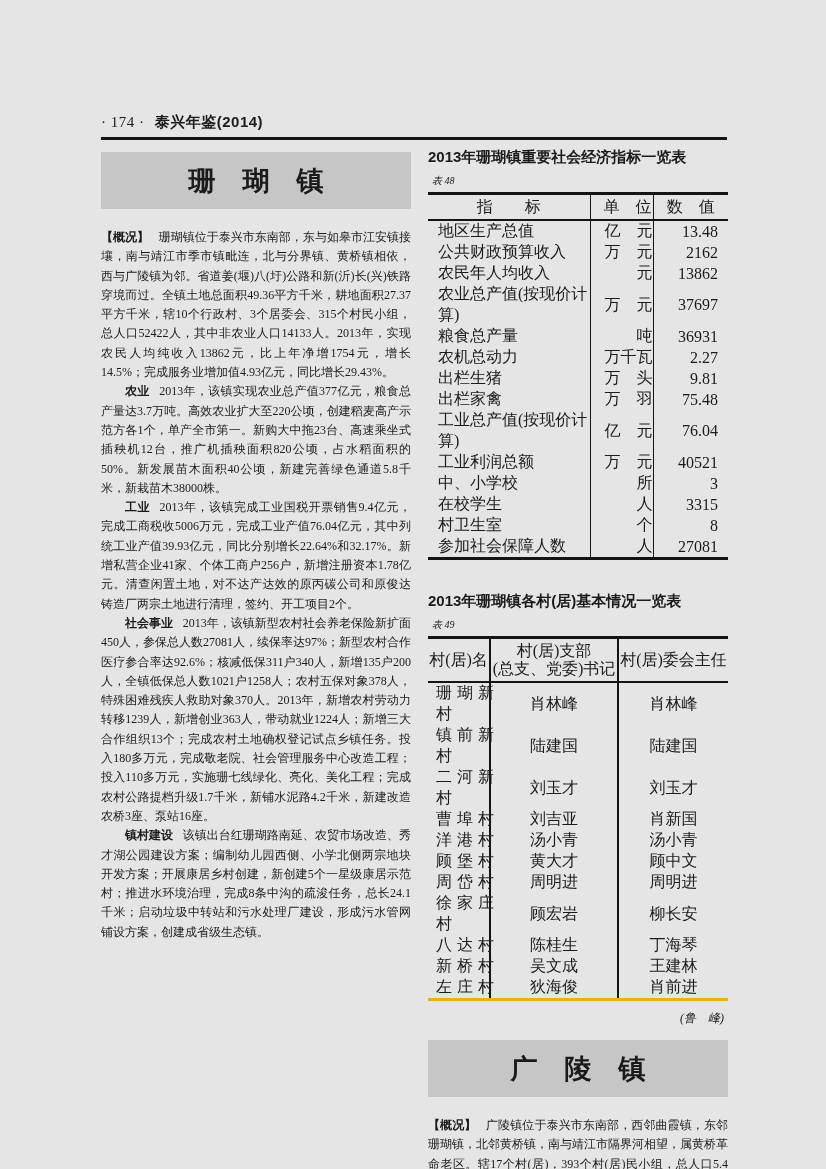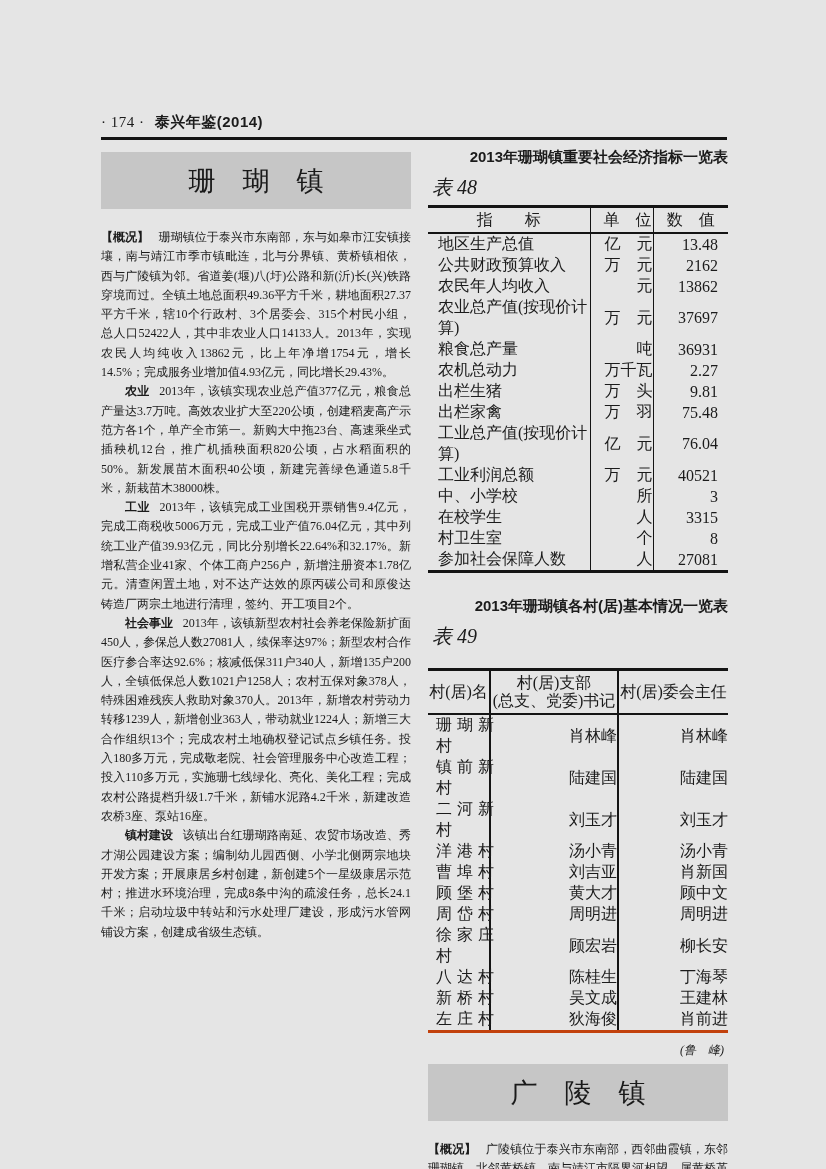--- a/index.html
+++ b/index.html
@@ -9,46 +9,46 @@
   .page-header{position:absolute;left:101px;top:113px;width:626px;font-size:15px;
         letter-spacing:.5px;white-space:nowrap;}
   .page-header .num{font-family:"Liberation Serif",serif;}
   .page-header .bookname{font-family:"Liberation Sans","DejaVu Sans",sans-serif;font-weight:bold;margin-left:6px;}
   .header-rule{position:absolute;left:101px;top:137px;width:626px;height:3px;background:#141414;}
   
   .col-left{position:absolute;left:101px;top:152px;width:310px;}
   .col-right{position:absolute;left:428px;top:148px;width:300px;}
   
   .section-box{height:57px;background:#c6c6c6;display:flex;align-items:center;justify-content:center;}
-  .section-box .stitle{font-family:"Liberation Sans","DejaVu Sans",sans-serif;font-weight:normal;
+  .section-box .stitle{font-family:"Liberation Sans","DejaVu Sans",sans-serif;font-weight:bold;
         font-size:27px;color:#1a1a1a;text-align:center;}
   
   .body-text{margin-top:19px;font-size:12px;line-height:19.3px;text-align:justify;}
   .body-text p{margin:0;text-indent:2em;}
   .body-text p.first{text-indent:0;}
   .plabel{font-family:"Liberation Sans","DejaVu Sans",sans-serif;font-weight:bold;margin-right:.8em;}
   
-  .tbl-caption{text-align:right;font-family:"Liberation Sans","DejaVu Sans",sans-serif;
+  .tbl-caption{text-align:left;font-family:"Liberation Sans","DejaVu Sans",sans-serif;
         font-weight:bold;font-size:15px;margin:0;}
-  .tbl-label{font-style:italic;font-size:20px;margin:7px 0 4px 4px;}
+  .tbl-label{font-style:italic;font-size:10px;margin:7px 0 4px 4px;}
   table{border-collapse:collapse;width:300px;table-layout:fixed;font-size:16px;color:#1b1b1b;}
   .t48{border-top:3px solid #141414;border-bottom:3px solid #141414;}
   .t48 th{border-bottom:2px solid #141414;font-weight:normal;height:22px;}
   .t48 td{height:19px;padding:0;}
   .t48 td.c2,.t48 th.c2{border-left:1.5px solid #141414;border-right:1.5px solid #141414;text-align:right;}
   .t48 td.c1{text-align:left;padding-left:10px;}
   .t48 td.c3{text-align:right;padding-right:10px;}
-  .t49{border-top:3px solid #141414;border-bottom:3px solid #c2410c;margin-top:18px;}
+  .t49{border-top:3px solid #141414;border-bottom:3px solid #eab308;margin-top:4px;}
   .t49 th{border-bottom:2px solid #141414;font-weight:normal;height:40px;line-height:18px;}
-  .t49 td{height:18.2px;text-align:right;padding:0;}
+  .t49 td{height:18.2px;text-align:center;padding:0;}
   .t49 td.c2,.t49 th.c2{border-left:2.5px solid #141414;border-right:2.5px solid #141414;}
   .t49 td.c1{text-align:left;padding-left:8px;}
   .vname{display:inline-block;width:58px;text-align-last:justify;text-align:justify;}
   .byline{text-align:right;font-style:italic;font-size:12px;margin:9px 4px 0 0;}
-  .gl-box{margin-top:5px;}
+  .gl-box{margin-top:13px;}
 </style>
 </head>
 <body>
 
 <div class="page">
 
   <div class="page-header">
     <span class="num">· 174 ·</span>
     <span class="bookname">泰兴年鉴(2014)</span>
   </div>
@@ -162,21 +162,21 @@
             <td class="c3">8</td>
           </tr>
         <tr>
             <td class="c1">参加社会保障人数</td>
             <td class="c2">人</td>
             <td class="c3">27081</td>
           </tr>
       </tbody>
     </table>
 
-    <p class="tbl-caption" style="margin-top:24px;">2013年珊瑚镇各村(居)基本情况一览表</p>
+    <p class="tbl-caption" style="margin-top:32px;">2013年珊瑚镇各村(居)基本情况一览表</p>
     <div class="tbl-label">表 49</div>
 
     <table class="t49">
       <colgroup>
           <col style="width:62px">
           <col style="width:128px">
           <col style="width:110px">
         </colgroup>
       <thead>
         <tr>
@@ -198,30 +198,30 @@
             <td class="c1"><span class="vname">镇前新村</span></td>
             <td class="c2">陆建国</td>
             <td class="c3">陆建国</td>
           </tr>
         <tr>
             <td class="c1"><span class="vname">二河新村</span></td>
             <td class="c2">刘玉才</td>
             <td class="c3">刘玉才</td>
           </tr>
         <tr>
+            <td class="c1"><span class="vname">曹 埠 村</span></td>
+            <td class="c2">刘吉亚</td>
+            <td class="c3">肖新国</td>
+          </tr>
+        <tr>
             <td class="c1"><span class="vname">洋 港 村</span></td>
             <td class="c2">汤小青</td>
             <td class="c3">汤小青</td>
           </tr>
         <tr>
-            <td class="c1"><span class="vname">曹 埠 村</span></td>
-            <td class="c2">刘吉亚</td>
-            <td class="c3">肖新国</td>
-          </tr>
-        <tr>
             <td class="c1"><span class="vname">顾 堡 村</span></td>
             <td class="c2">黄大才</td>
             <td class="c3">顾中文</td>
           </tr>
         <tr>
             <td class="c1"><span class="vname">周 岱 村</span></td>
             <td class="c2">周明进</td>
             <td class="c3">周明进</td>
           </tr>
         <tr>

